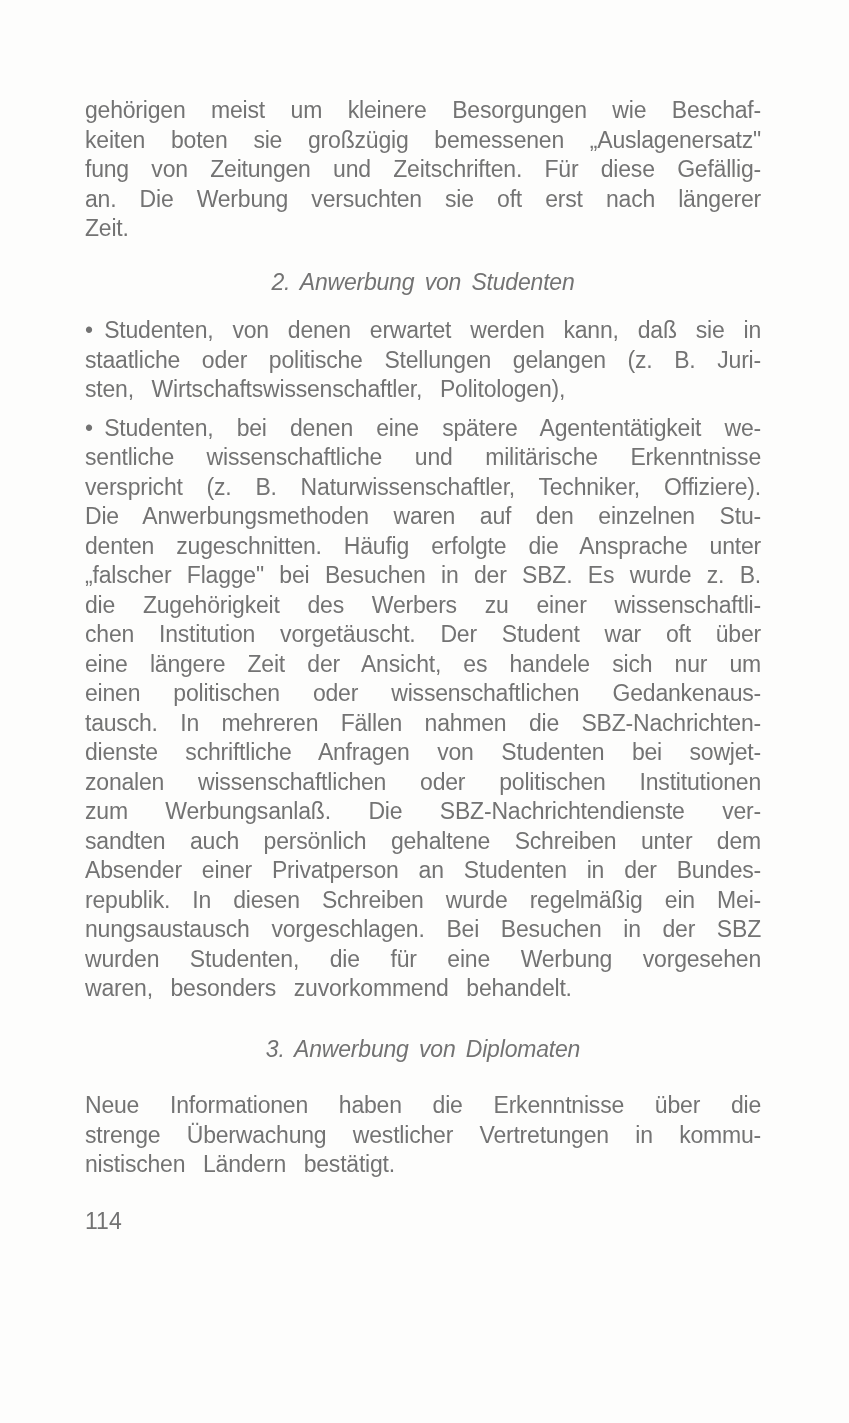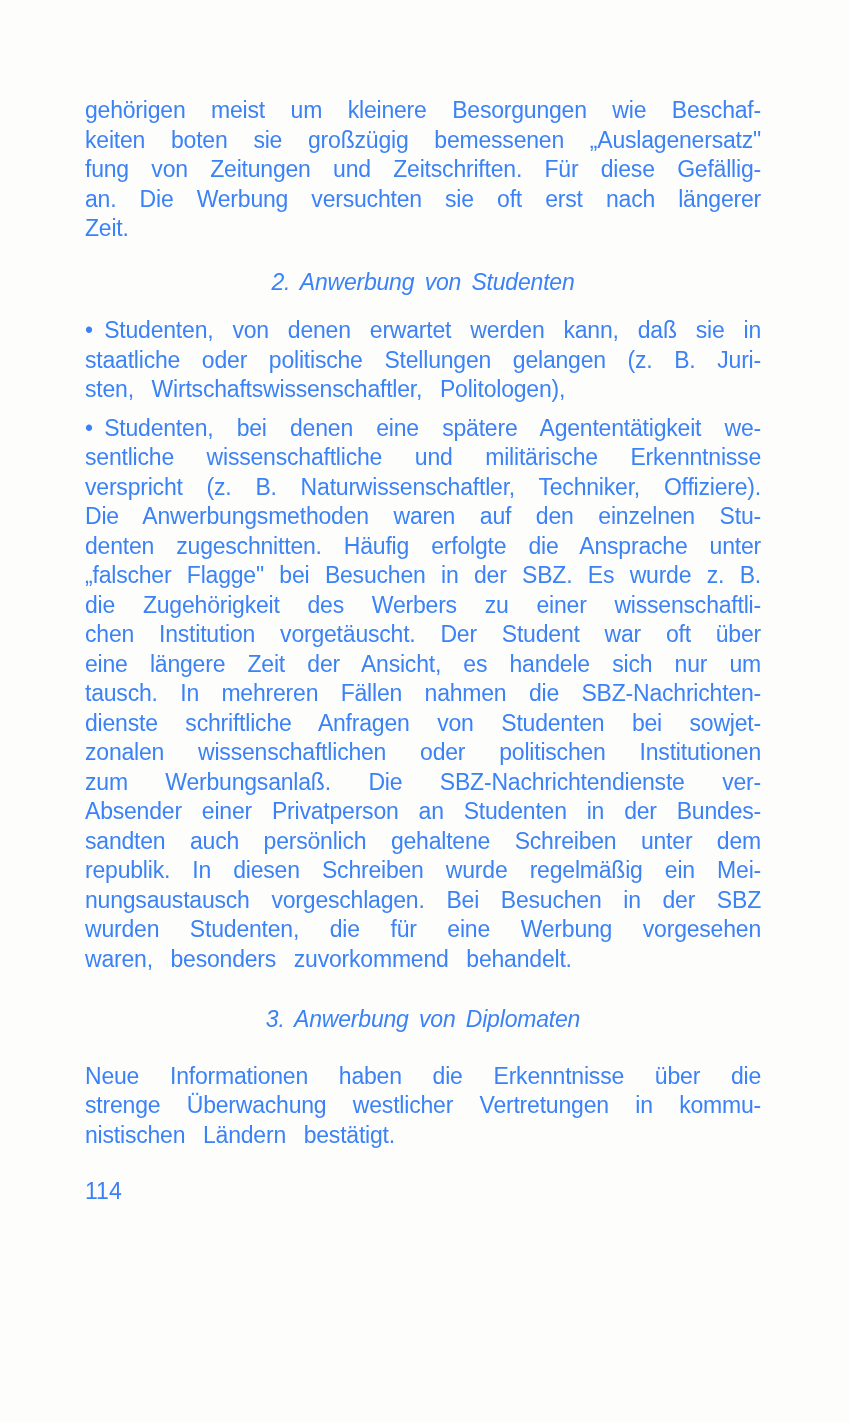--- a/index.html
+++ b/index.html
@@ -55,21 +55,21 @@
   .b-paragraph-3 { margin-top: 27px; }
   .page-number {
     margin-top: 27px;
     text-align: left;
     letter-spacing: 0;
   }
 </style>
 </head>
 <body style="background: rgb(253, 253, 252);">
 
-<div class="page" style="background: rgb(253, 253, 252); color: #3b82f6;">
+<div class="page" style="background: rgb(253, 253, 252); color: #737373;">
   <div class="textcol">
     <div>
         <div class="block b-paragraph-1">
           <div class="line">gehörigen meist um kleinere Besorgungen wie Beschaf-</div>
           <div class="line">keiten boten sie großzügig bemessenen „Auslagenersatz"</div>
           <div class="line">fung von Zeitungen und Zeitschriften. Für diese Gefällig-</div>
           <div class="line">an. Die Werbung versuchten sie oft erst nach längerer</div>
           <div class="line last">Zeit.</div>
         </div>
         <div class="block b-heading-2 heading">2. Anwerbung von Studenten</div>
@@ -81,26 +81,27 @@
         <div class="block b-bullet-2">
           <div class="line">• Studenten, bei denen eine spätere Agententätigkeit we-</div>
           <div class="line">sentliche wissenschaftliche und militärische Erkenntnisse</div>
           <div class="line">verspricht (z. B. Naturwissenschaftler, Techniker, Offiziere).</div>
           <div class="line">Die Anwerbungsmethoden waren auf den einzelnen Stu-</div>
           <div class="line">denten zugeschnitten. Häufig erfolgte die Ansprache unter</div>
           <div class="line">„falscher Flagge" bei Besuchen in der SBZ. Es wurde z. B.</div>
           <div class="line">die Zugehörigkeit des Werbers zu einer wissenschaftli-</div>
           <div class="line">chen Institution vorgetäuscht. Der Student war oft über</div>
           <div class="line">eine längere Zeit der Ansicht, es handele sich nur um</div>
+          <div class="line">einen politischen oder wissenschaftlichen Gedankenaus-</div>
           <div class="line">tausch. In mehreren Fällen nahmen die SBZ-Nachrichten-</div>
           <div class="line">dienste schriftliche Anfragen von Studenten bei sowjet-</div>
           <div class="line">zonalen wissenschaftlichen oder politischen Institutionen</div>
           <div class="line">zum Werbungsanlaß. Die SBZ-Nachrichtendienste ver-</div>
+          <div class="line">sandten auch persönlich gehaltene Schreiben unter dem</div>
           <div class="line">Absender einer Privatperson an Studenten in der Bundes-</div>
-          <div class="line">sandten auch persönlich gehaltene Schreiben unter dem</div>
           <div class="line">republik. In diesen Schreiben wurde regelmäßig ein Mei-</div>
           <div class="line">nungsaustausch vorgeschlagen. Bei Besuchen in der SBZ</div>
           <div class="line">wurden Studenten, die für eine Werbung vorgesehen</div>
           <div class="line last wide">waren, besonders zuvorkommend behandelt.</div>
         </div>
         <div class="block b-heading-3 heading">3. Anwerbung von Diplomaten</div>
         <div class="block b-paragraph-3">
           <div class="line">Neue Informationen haben die Erkenntnisse über die</div>
           <div class="line">strenge Überwachung westlicher Vertretungen in kommu-</div>
           <div class="line last wide">nistischen Ländern bestätigt.</div>

